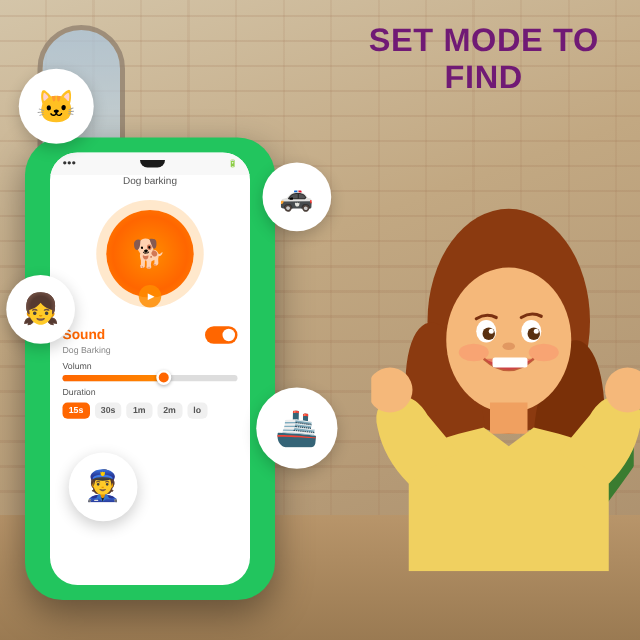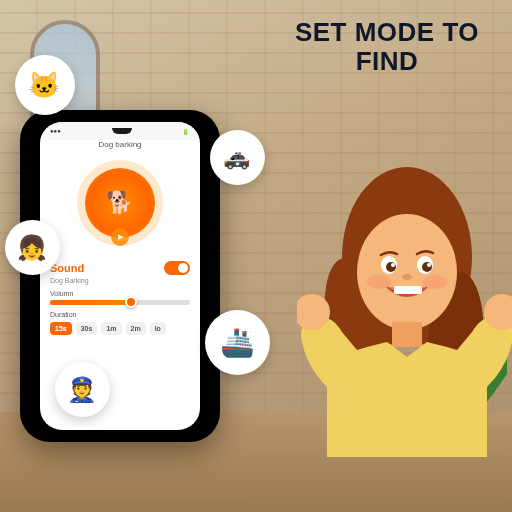--- a/index.html
+++ b/index.html
@@ -73,36 +73,36 @@
       position: absolute;
       top: 18px;
       right: 10px;
       width: 230px;
       z-index: 10;
     }
 
     .title-text {
       font-size: 26px;
       font-weight: 900;
-      color: #0f172a;
+      color: #701a75;
       line-height: 1.1;
       text-transform: uppercase;
       letter-spacing: 0.5px;
       font-family: 'Arial Black', Arial, sans-serif;
       text-align: center;
     }
 
     
     .phone {
       position: absolute;
       left: 20px;
       top: 110px;
       width: 200px;
-      height: 332px;
-      background: #000000;
+      height: 370px;
+      background: #22c55e;
       border-radius: 30px;
       z-index: 6;
       padding: 12px 20px;
       box-shadow: 0 10px 30px rgba(0,0,0,0.4);
     }
 
     .phone-screen {
       width: 100%;
       height: 100%;
       background: #fff;

